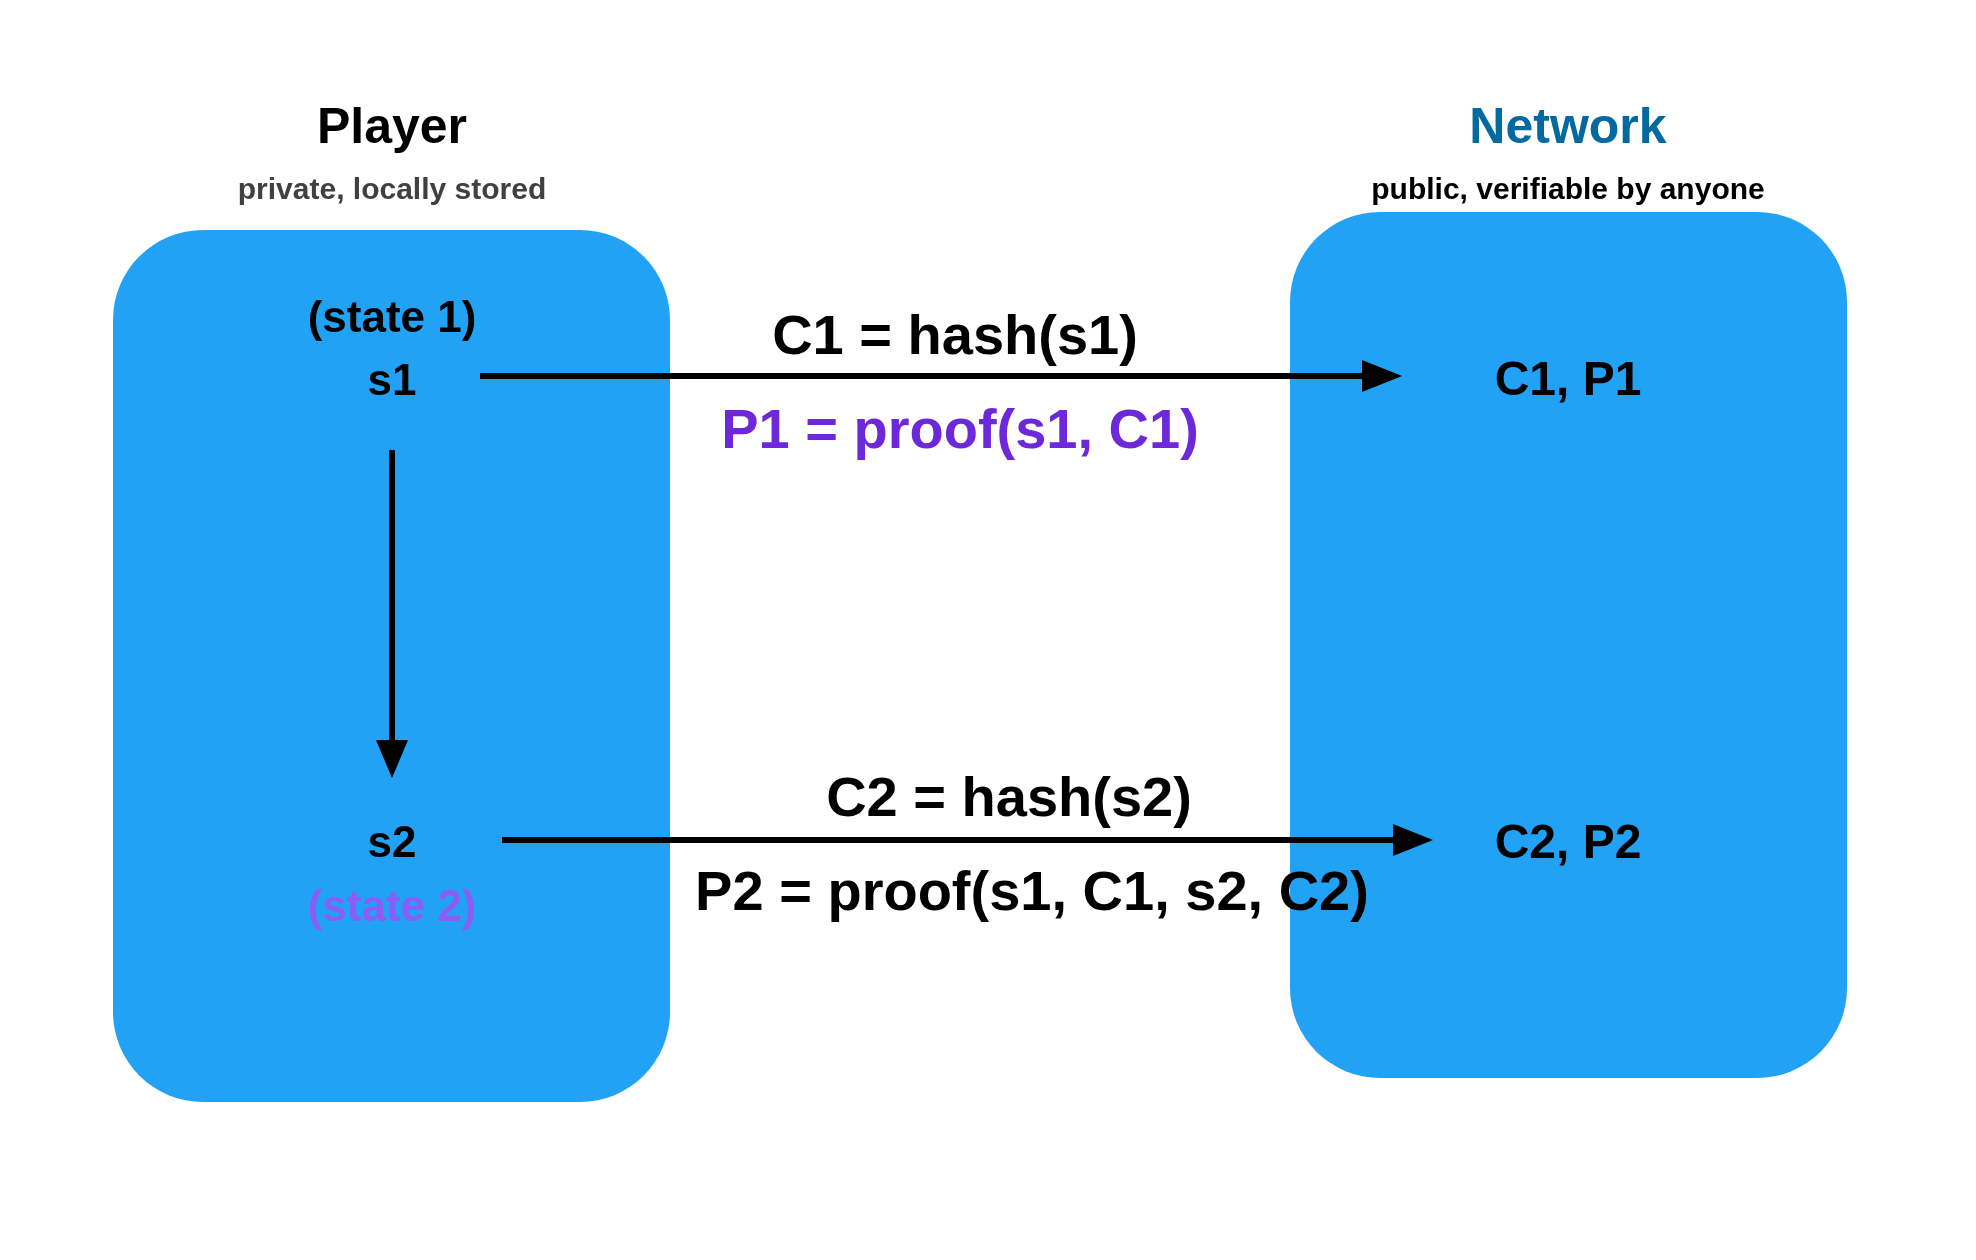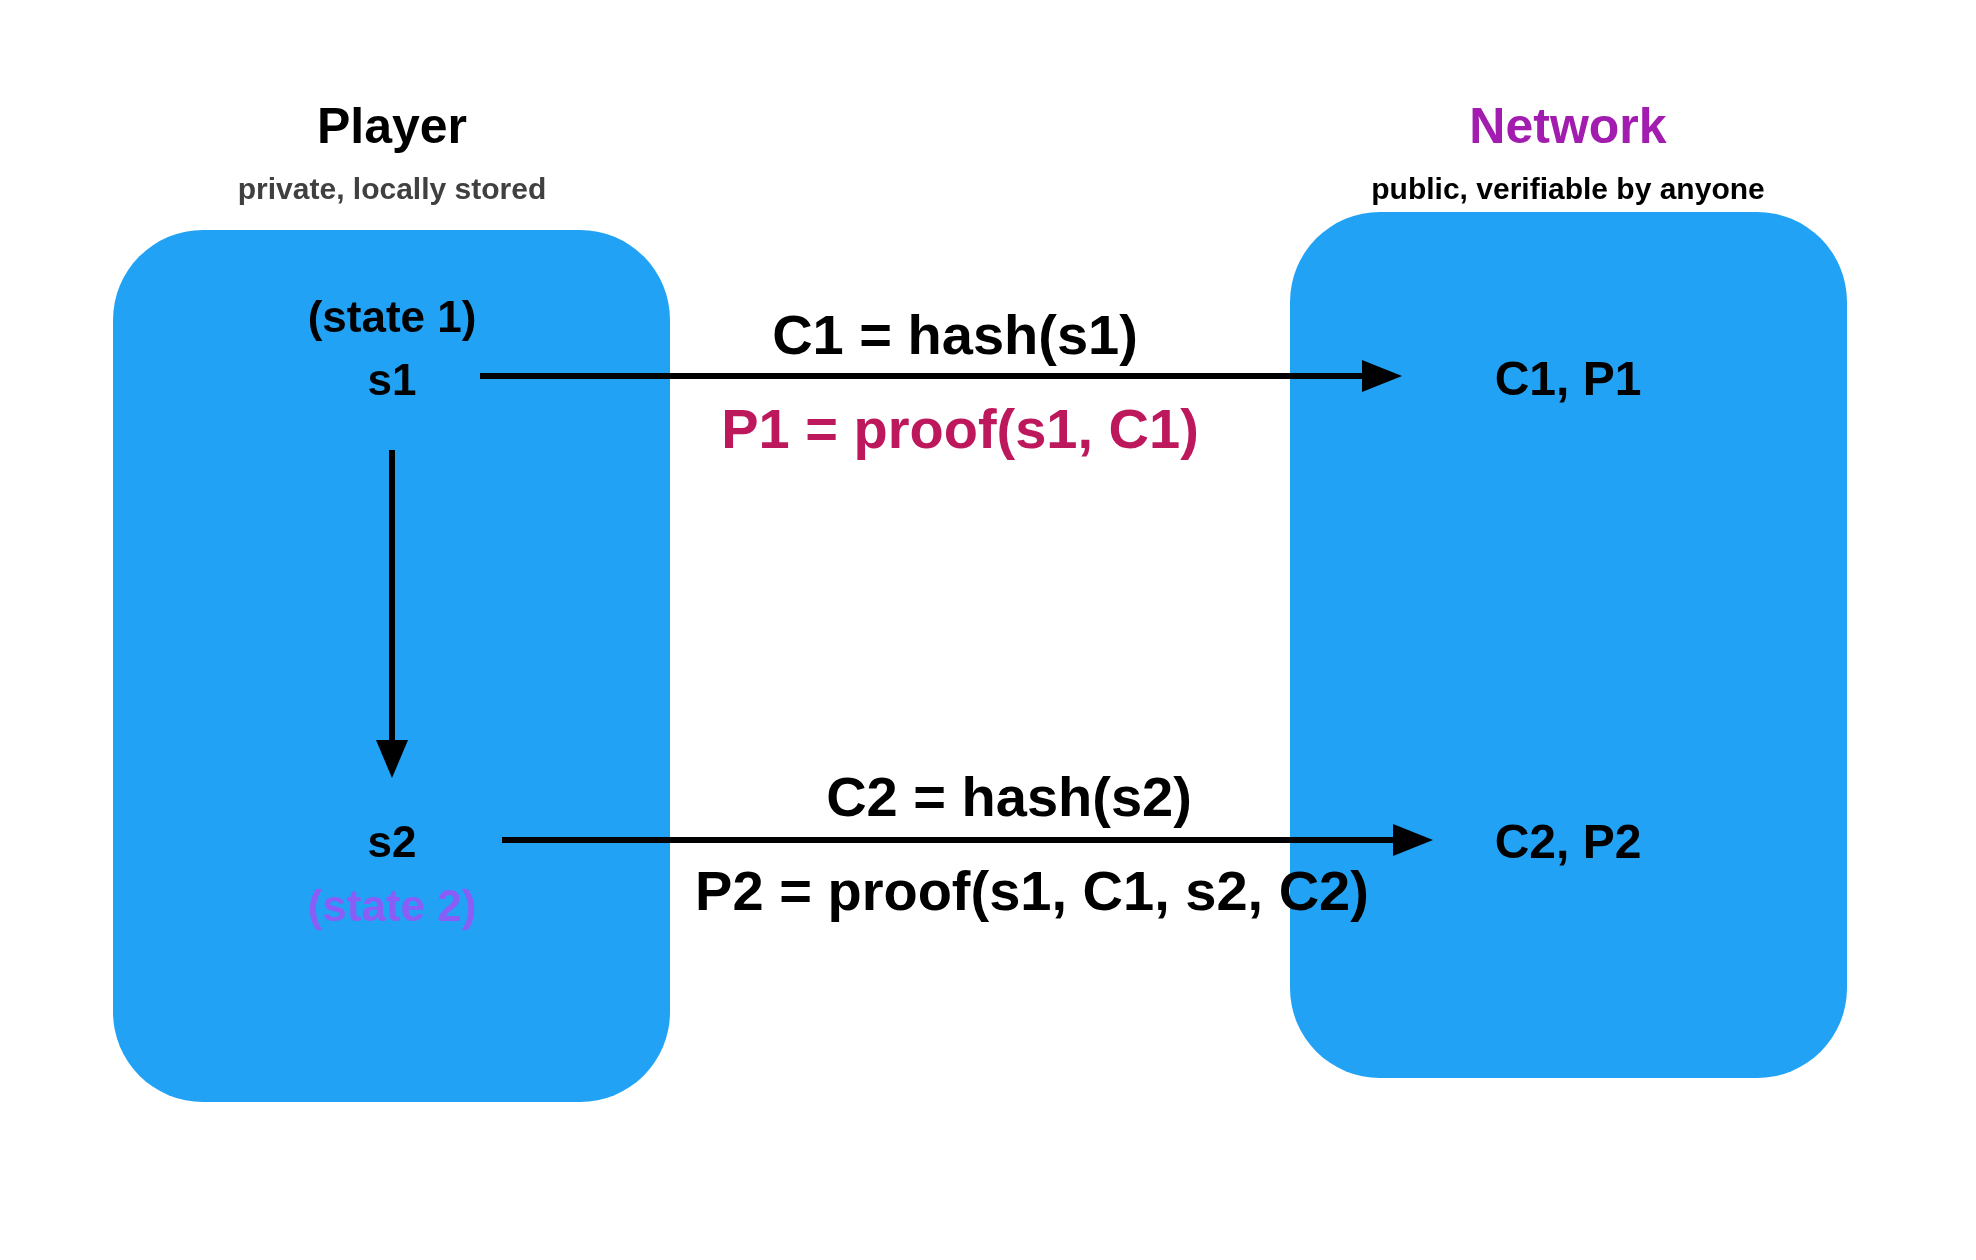--- a/index.html
+++ b/index.html
@@ -70,41 +70,41 @@
   }
 </style>
 </head>
 <body style="background: rgb(255, 255, 255);">
 
 <div class="stage">
 
   <div class="ctext title" style="left: 392px; top: 126px; color: rgb(0, 0, 0);">Player</div>
   <div class="ctext subtitle" style="left: 392px; top: 189px; color: #404040; text-align: center;">private, locally stored</div>
 
-  <div class="ctext title" style="left: 1568px; top: 126px; color: #a21caf;">Network</div>
+  <div class="ctext title" style="left: 1568px; top: 126px; color: #0369a1;">Network</div>
   <div class="ctext subtitle" style="left: 1568px; top: 189px; color: rgb(0, 0, 0); text-align: right;">public, verifiable by anyone</div>
 
   <div class="bluebox" style="left: 113px; top: 230px; width: 557px; height: 872px; background: rgb(33, 162, 244);"></div>
 
   <div class="bluebox" style="left: 1290px; top: 212px; width: 557px; height: 866px; background: rgb(33, 162, 244);"></div>
 
   <div class="ctext statelabel" style="left: 392px; top: 317px; color: rgb(0, 0, 0);">(state 1)</div>
   <div class="ctext statelabel" style="left: 392px; top: 380px; color: rgb(0, 0, 0);">s1</div>
   <div class="ctext statelabel" style="left: 392px; top: 842px; color: rgb(0, 0, 0);">s2</div>
   <div class="ctext statelabel" style="left: 392px; top: 906px; color: #8b5cf6;">(state 2)</div>
 
   <div class="ctext entry" style="left: 1568px; top: 378px; color: rgb(0, 0, 0);">C1, P1</div>
   <div class="ctext entry" style="left: 1568px; top: 841px; color: rgb(0, 0, 0);">C2, P2</div>
 
   <div class="vline" style="left: 389px; top: 450px; height: 292px; background: rgb(0, 0, 0);"></div>
   <div class="head-down" style="left: 376px; top: 740px; border-top-color: rgb(0, 0, 0);"></div>
 
   <div class="hline" style="left: 480px; top: 373px; width: 884px; background: rgb(0, 0, 0);"></div>
   <div class="head-right" style="left: 1362px; top: 360px; border-left-color: rgb(0, 0, 0);"></div>
   <div class="ctext arrowlabel" style="left: 955px; top: 334px; color: rgb(0, 0, 0);">C1 = hash(s1)</div>
-  <div class="ctext arrowlabel" style="left: 960px; top: 428px; color: #be185d;">P1 = proof(s1, C1)</div>
+  <div class="ctext arrowlabel" style="left: 960px; top: 428px; color: #6d28d9;">P1 = proof(s1, C1)</div>
 
   <div class="hline" style="left: 502px; top: 837px; width: 893px; background: rgb(0, 0, 0);"></div>
   <div class="head-right" style="left: 1393px; top: 824px; border-left-color: rgb(0, 0, 0);"></div>
   <div class="ctext arrowlabel" style="left: 985px; top: 796px; color: rgb(0, 0, 0); margin-left: 24px;">C2 = hash(s2)</div>
   <div class="ctext arrowlabel" style="left: 1032px; top: 890px; color: rgb(0, 0, 0);">P2 = proof(s1, C1, s2, C2)</div>
 
 </div>
 
 </body></html>

